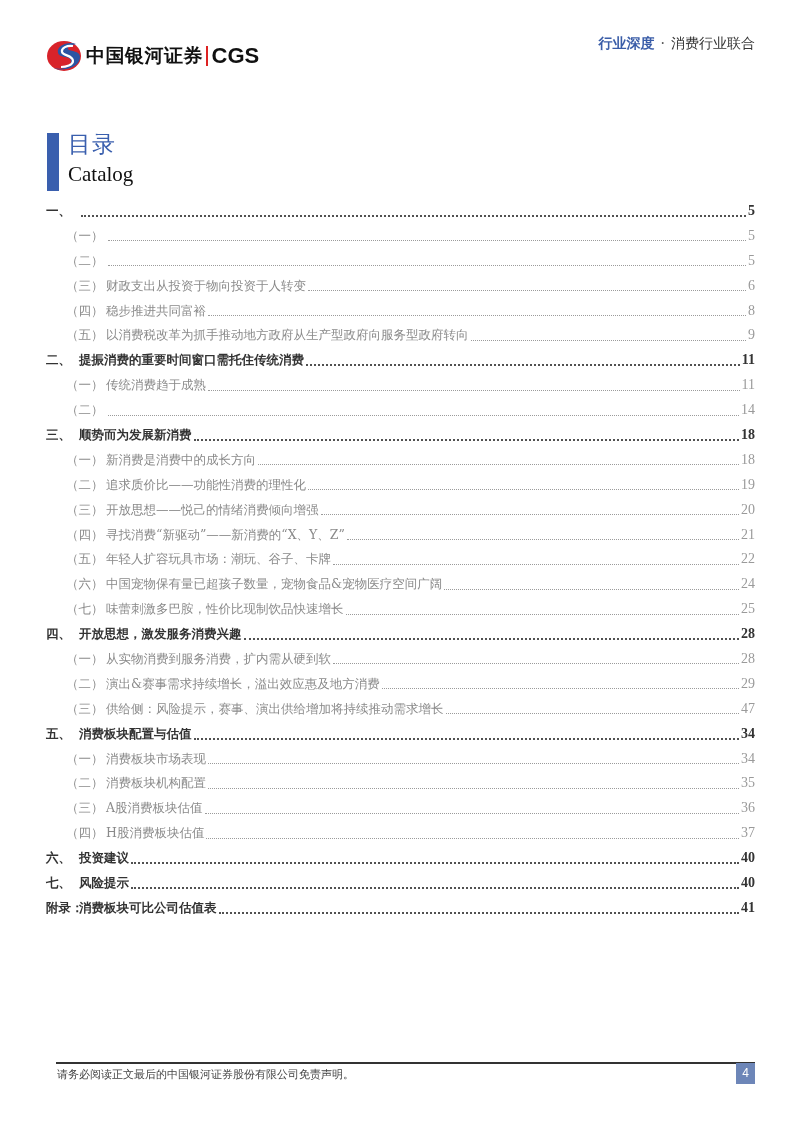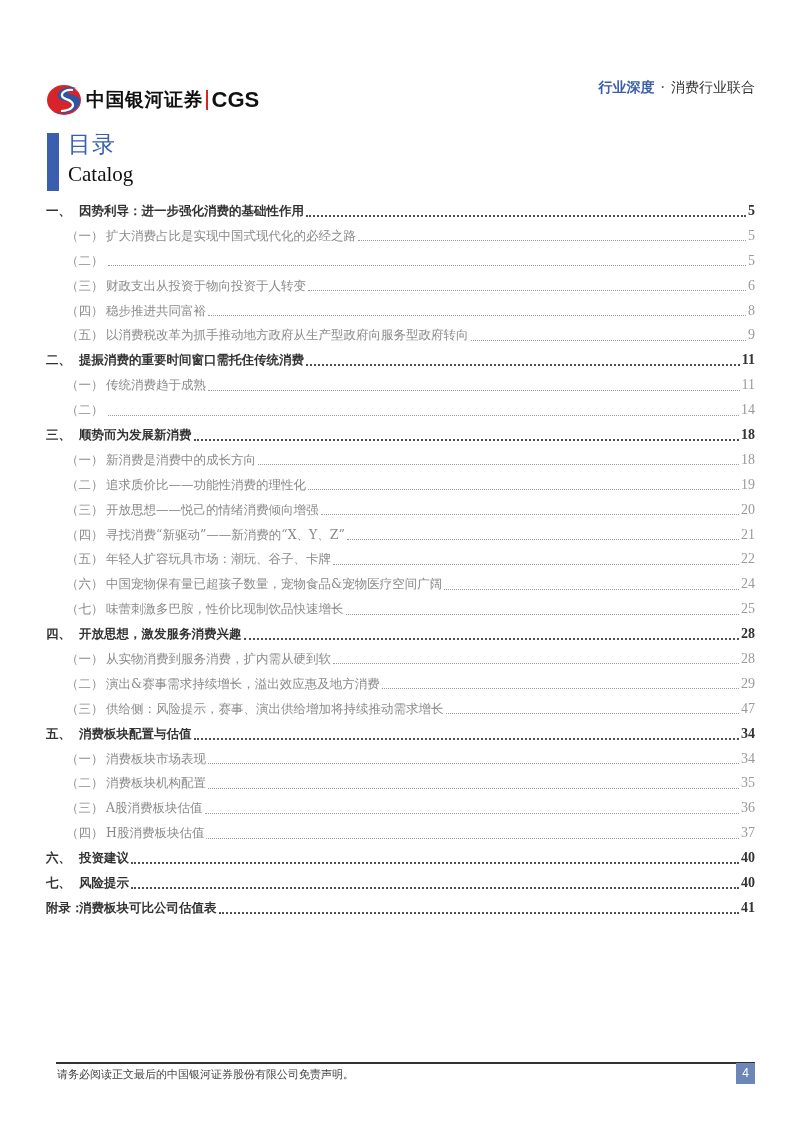--- a/index.html
+++ b/index.html
@@ -1,20 +1,20 @@
 <!DOCTYPE html>
 <html><head>
 <meta charset="utf-8">
 <style>
   html, body { margin: 0; padding: 0; background: #ffffff; }
   body { width: 793px; height: 1122px; position: relative; overflow: hidden;
          font-family: "DejaVu Serif", "Liberation Serif", serif; color: #222; }
 
   
-  .header { position: absolute; left: 0; top: 0; width: 793px; height: 90px; margin-top: 44px; }
+  .header { position: absolute; left: 0; top: 0; width: 793px; height: 90px; }
   .logo { position: absolute; left: 46px; top: 40px; height: 32px; display: flex; align-items: center; }
   .logo-icon { width: 36px; height: 32px; display: block; }
   .logo-cn { font-family: "DejaVu Sans", "Liberation Sans", sans-serif; font-weight: bold;
              font-size: 19px; color: #111; margin-left: 4px; letter-spacing: 0.5px; }
   .logo-sep { width: 1.5px; height: 20px; background: #d22; margin: 0 4px 0 3px; }
   .logo-en { font-family: "Liberation Sans", "DejaVu Sans", sans-serif; font-weight: bold;
              font-size: 22px; color: #111; text-align: center; }
   .header-right { position: absolute; right: 38px; top: 35px; font-size: 14px; white-space: nowrap; }
   .hr-type { color: #3a5da8; font-weight: bold; }
   .hr-dot { color: #555; margin: 0 6px; }
@@ -70,27 +70,25 @@
   </div>
 </div>
 
 <div class="title-bar"></div>
 <div class="title-cn">目录</div>
 <div class="title-en">Catalog</div>
 
 <div class="toc" id="toc">
     <div class="toc-row l1">
       <span class="toc-num">一、</span>
-      <span class="toc-text">因势利导：进一步强化消费的基础性作用</span>
       <span class="toc-leader"></span>
       <span class="toc-page">5</span>
     </div>
     <div class="toc-row l2">
       <span class="toc-num">（一）</span>
-      <span class="toc-text">扩大消费占比是实现中国式现代化的必经之路</span>
       <span class="toc-leader"></span>
       <span class="toc-page">5</span>
     </div>
     <div class="toc-row l2">
       <span class="toc-num">（二）</span>
       <span class="toc-leader"></span>
       <span class="toc-page">5</span>
     </div>
     <div class="toc-row l2">
       <span class="toc-num">（三）</span>

